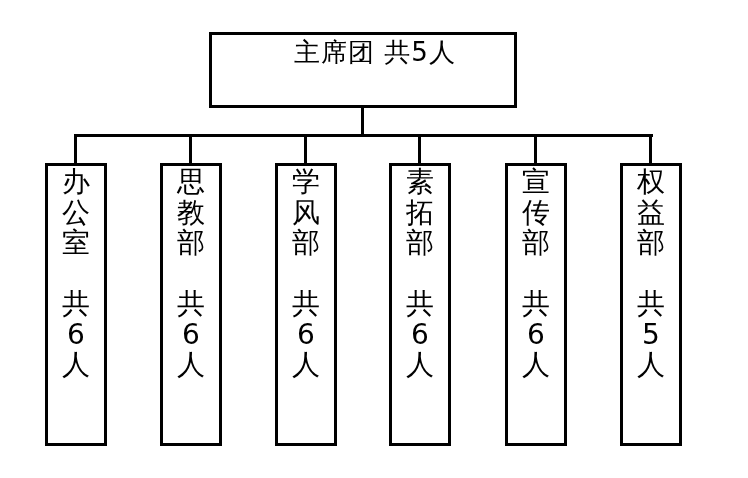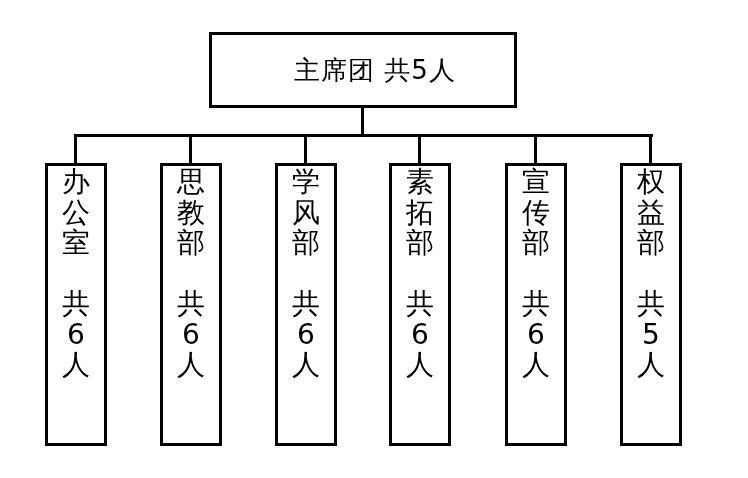--- a/index.html
+++ b/index.html
@@ -19,21 +19,21 @@
   .root-box {
     position: absolute;
     left: 209px;
     top: 32px;
     width: 308px;
     height: 76px;
     box-sizing: border-box;
     border: 3px solid #000000;
     background: #ffffff;
     display: flex;
-    align-items: center;
+    align-items: flex-start;
     justify-content: center;
     padding-left: 24px;
   }
   .root-label {
     font-size: 26px;
     letter-spacing: 1px;
     white-space: nowrap;
   }
   .line {
     position: absolute;

